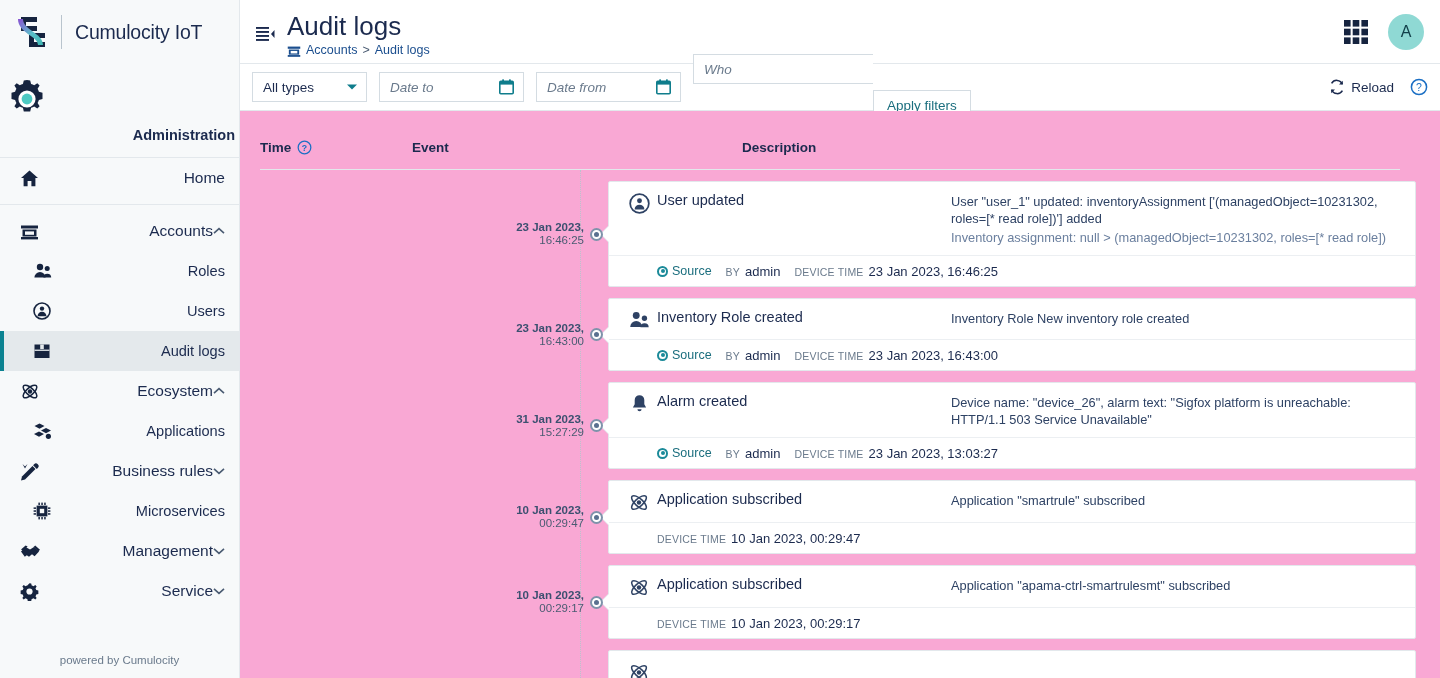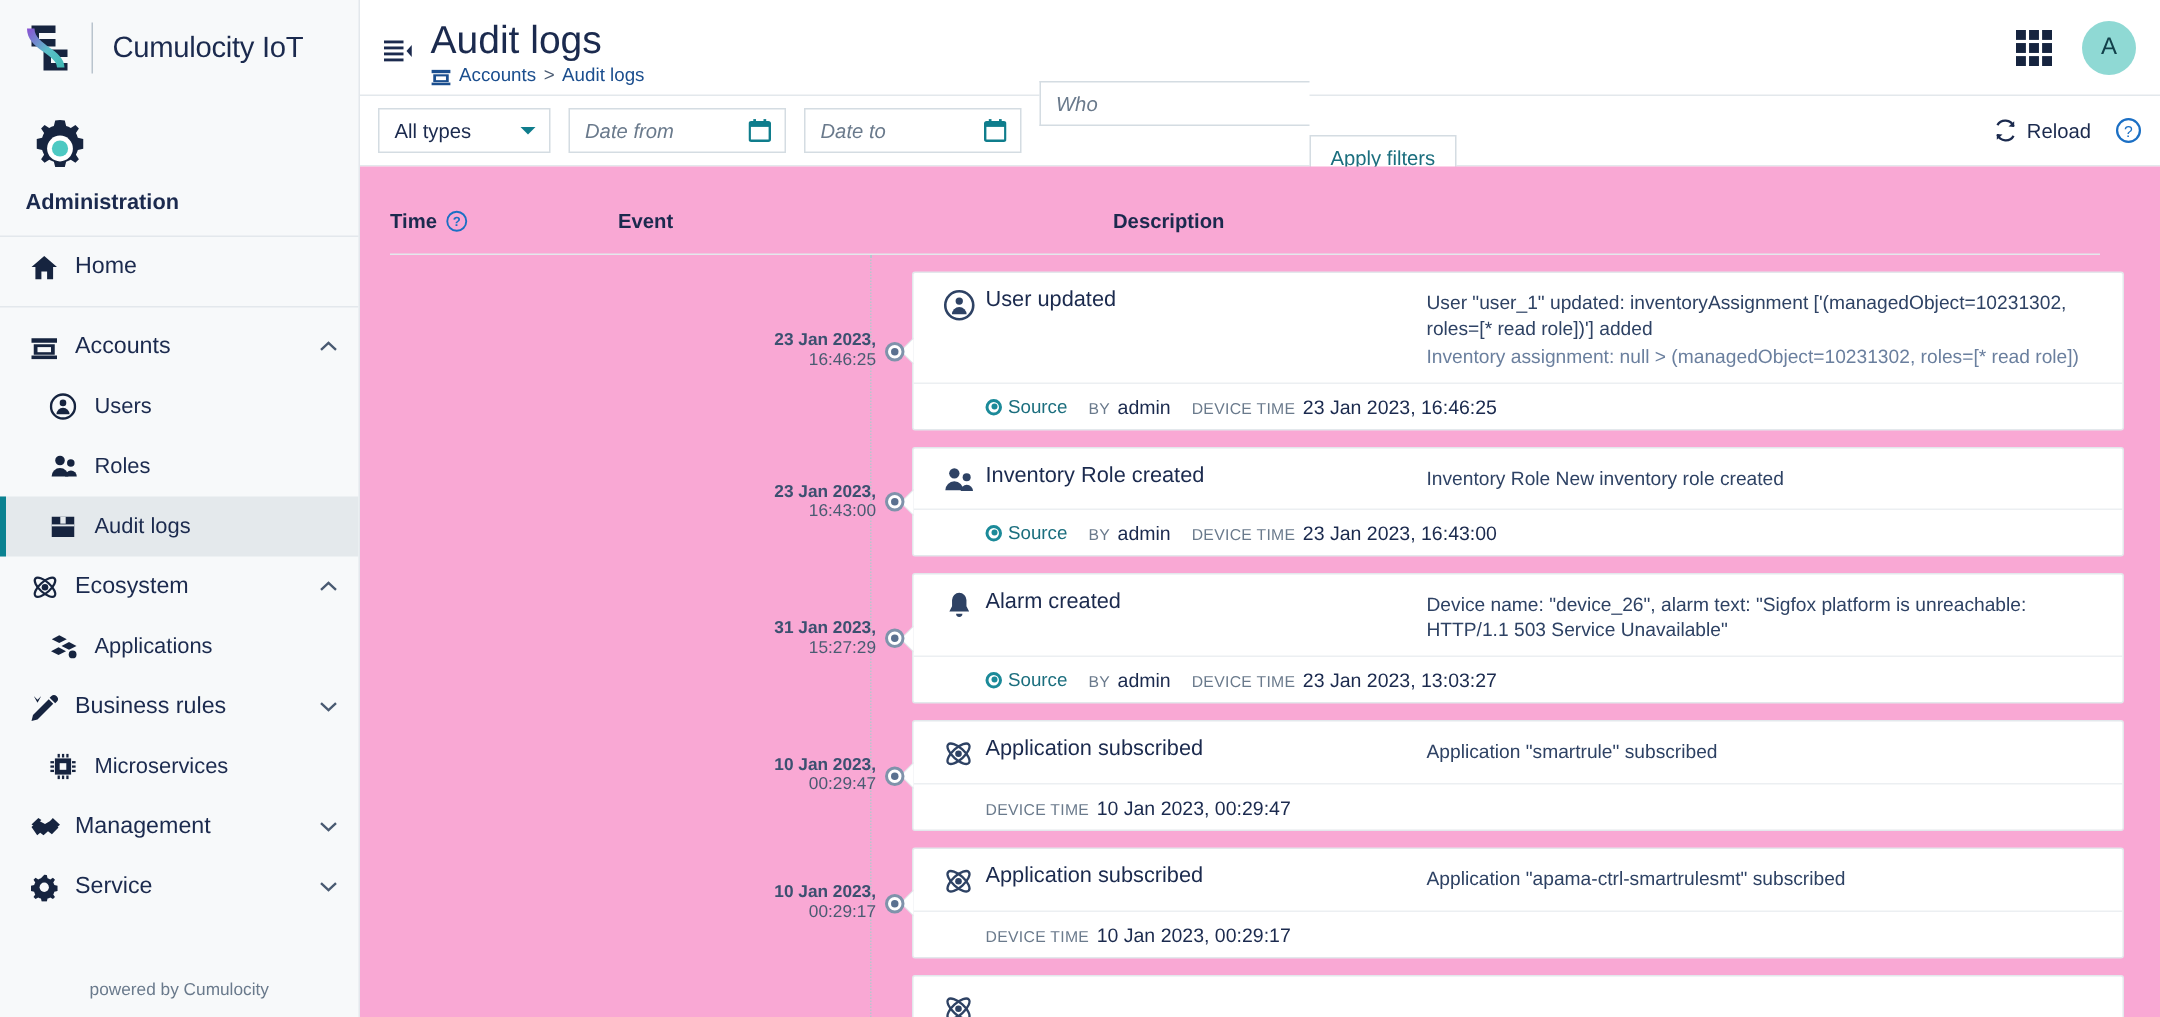--- a/index.html
+++ b/index.html
@@ -27,32 +27,33 @@
   }
   .brand-logo { width: 38px; height: 40px; flex: 0 0 38px; }
   .brand-sep {
     width: 1px; height: 34px; background: #b9c4cd; margin: 0 13px 0 9px;
   }
   .brand-title {
     font-size: 19.5px; font-weight: normal; color: #1b2a4e; letter-spacing: -0.2px;
     white-space: nowrap;
   }
   .app-switch {
-    padding: 12px 17px 14px; text-align: left;
+    padding: 12px 4px 14px; text-align: right;
     border-bottom: 1px solid #e3e8ec;
   }
   .app-switch .gear { display: block; margin: 0 auto 5px; }
   .app-switch-label { font-size: 14.5px; font-weight: bold; color: #1b2a4e; }
 
   .nav { flex: 1 1 auto; overflow: hidden; padding-top: 0px; }
   .nav-item {
     display: flex; align-items: center;
     height: 40px; padding: 0 14px 0 20px;
     font-size: 15px; color: #1b2a4e; cursor: pointer;
     position: relative;
+    text-align: right;
   }
   .nav-item .ico { width: 30px; flex: 0 0 30px; display: flex; align-items: center; }
   .nav-item .lbl { flex: 1 1 auto; }
   .nav-item .caret { flex: 0 0 auto; color: #4a5b72; }
   .nav-item.group { font-size: 15.5px; }
   .nav-item.child { padding-left: 33px; font-size: 14.6px; }
   .nav-item.child .ico { width: 30px; flex: 0 0 30px; }
   .nav-item.active {
     background: #e4e9ec;
     font-weight: normal;
@@ -266,39 +267,39 @@
         <span class="lbl">Accounts</span>
         <span class="caret">
           <svg width="12" height="8" viewBox="0 0 12 8">
               <path d="M1 6.2 L6 1.6 L11 6.2" stroke="#4a5b72" stroke-width="1.6" fill="none"></path>
             </svg>
         </span>
       </div>
 
       <div class="nav-item child">
         <span class="ico">
-          <svg width="18" height="18" viewBox="0 0 18 18">
-            <circle cx="9" cy="9" r="8" fill="none" stroke="#16243f" stroke-width="1.6"></circle>
-            <circle cx="9" cy="6.6" r="2.2" fill="#16243f"></circle>
-            <path d="M4.6 14.2 a4.4 4.4 0 0 1 8.8 0 z" fill="#16243f"></path>
-          </svg>
-        </span>
-        <span class="lbl">Users</span>
-      </div>
-
-      <div class="nav-item child">
-        <span class="ico">
           <svg width="19" height="18" viewBox="0 0 19 18">
             <circle cx="7" cy="5" r="3.2" fill="#16243f"></circle>
             <path d="M1.4 15.6 a5.6 5.6 0 0 1 11.2 0 z" fill="#16243f"></path>
             <circle cx="14.2" cy="6.6" r="2.5" fill="#16243f"></circle>
             <path d="M10.4 15.6 a3.9 3.9 0 0 1 7.8 0 z" fill="#16243f"></path>
           </svg>
         </span>
         <span class="lbl">Roles</span>
+      </div>
+
+      <div class="nav-item child">
+        <span class="ico">
+          <svg width="18" height="18" viewBox="0 0 18 18">
+            <circle cx="9" cy="9" r="8" fill="none" stroke="#16243f" stroke-width="1.6"></circle>
+            <circle cx="9" cy="6.6" r="2.2" fill="#16243f"></circle>
+            <path d="M4.6 14.2 a4.4 4.4 0 0 1 8.8 0 z" fill="#16243f"></path>
+          </svg>
+        </span>
+        <span class="lbl">Users</span>
       </div>
 
       <div class="nav-item child active">
         <span class="ico">
           <svg width="18" height="18" viewBox="0 0 18 18">
             <rect x="1.5" y="2.5" width="15" height="13.5" fill="#16243f"></rect>
             <rect x="7.2" y="2.5" width="3.6" height="4.6" fill="#e4e9ec"></rect>
             <rect x="1.5" y="7.6" width="15" height="1.3" fill="#e4e9ec"></rect>
           </svg>
         </span>
@@ -465,33 +466,33 @@
       <div class="ctrl select-ctrl">
         <span class="val">All types</span>
         <span>
           <svg width="12" height="8" viewBox="0 0 12 8">
               <path d="M1 1.6 L6 6.6 L11 1.6z" fill="#0f7d8c"></path>
             </svg>
         </span>
       </div>
 
       <div class="ctrl date-ctrl">
-        <span class="ph">Date from</span>
+        <span class="ph">Date to</span>
         <span>
           <svg width="15" height="16" viewBox="0 0 15 16">
             <rect x="0.8" y="2.4" width="13.4" height="12.4" rx="1" fill="none" stroke="#0f7d8c" stroke-width="1.6"></rect>
             <rect x="0.8" y="2.4" width="13.4" height="3.2" fill="#0f7d8c"></rect>
             <rect x="3.2" y="0.4" width="1.8" height="3.2" fill="#0f7d8c"></rect>
             <rect x="10" y="0.4" width="1.8" height="3.2" fill="#0f7d8c"></rect>
           </svg>
         </span>
       </div>
 
       <div class="ctrl date-ctrl">
-        <span class="ph">Date to</span>
+        <span class="ph">Date from</span>
         <span>
           <svg width="15" height="16" viewBox="0 0 15 16">
             <rect x="0.8" y="2.4" width="13.4" height="12.4" rx="1" fill="none" stroke="#0f7d8c" stroke-width="1.6"></rect>
             <rect x="0.8" y="2.4" width="13.4" height="3.2" fill="#0f7d8c"></rect>
             <rect x="3.2" y="0.4" width="1.8" height="3.2" fill="#0f7d8c"></rect>
             <rect x="10" y="0.4" width="1.8" height="3.2" fill="#0f7d8c"></rect>
           </svg>
         </span>
       </div>
 

